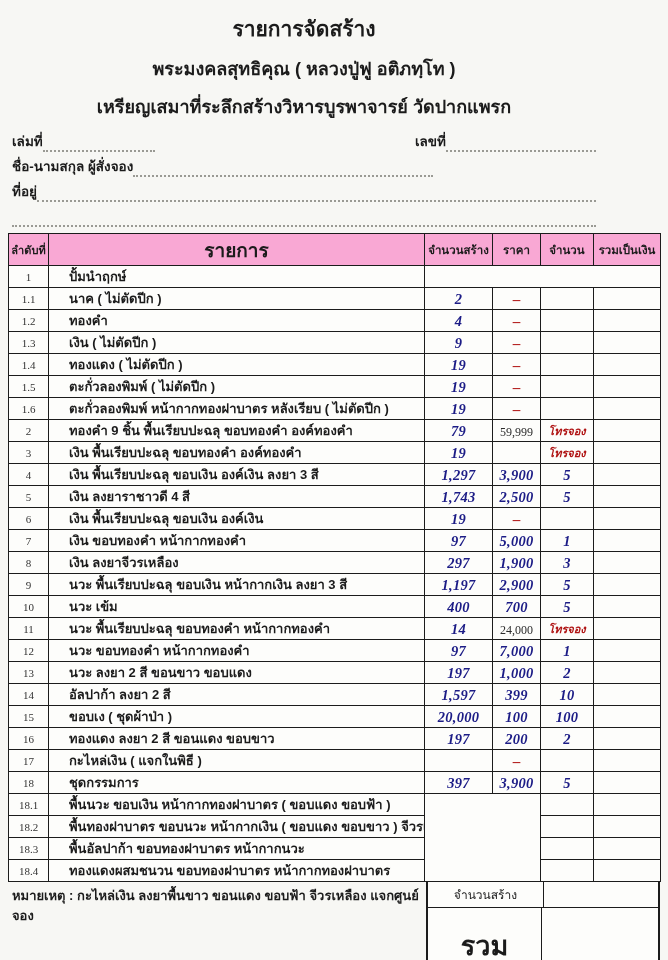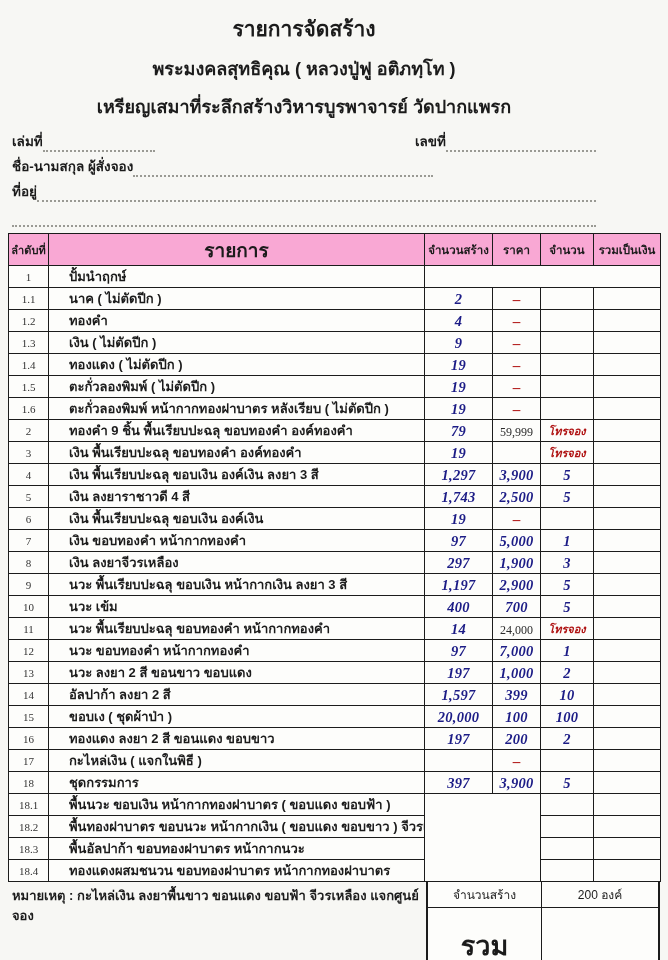--- a/index.html
+++ b/index.html
@@ -330,21 +330,20 @@
   </table>
 
   <div class="bottom">
     <div class="bottom-left">
       <div class="note-line">หมายเหตุ : กะไหล่เงิน ลงยาพื้นขาว ขอนแดง ขอบฟ้า จีวรเหลือง แจกศูนย์จอง</div>
 
     </div>
     <div class="summary">
       <div class="sum-row1">
         <div class="sum-cell sum-made-label">จำนวนสร้าง</div>
-        <div class="sum-cell sum-made-value">200 องค์</div>
       </div>
       <div class="sum-row2">
         <div class="sum-cell sum-total-label">รวม</div>
         <div class="sum-cell sum-total-value"></div>
       </div>
     </div>
   </div>
 
 </div>
 

